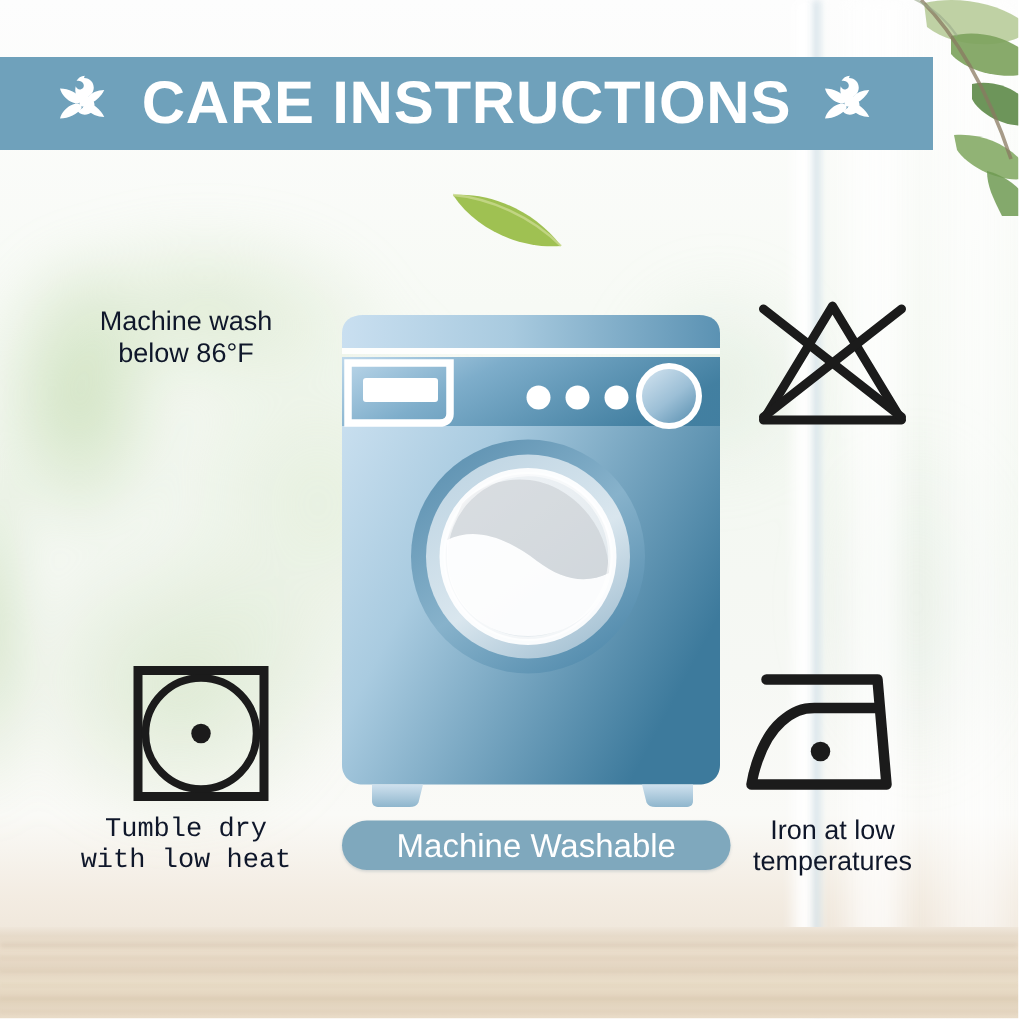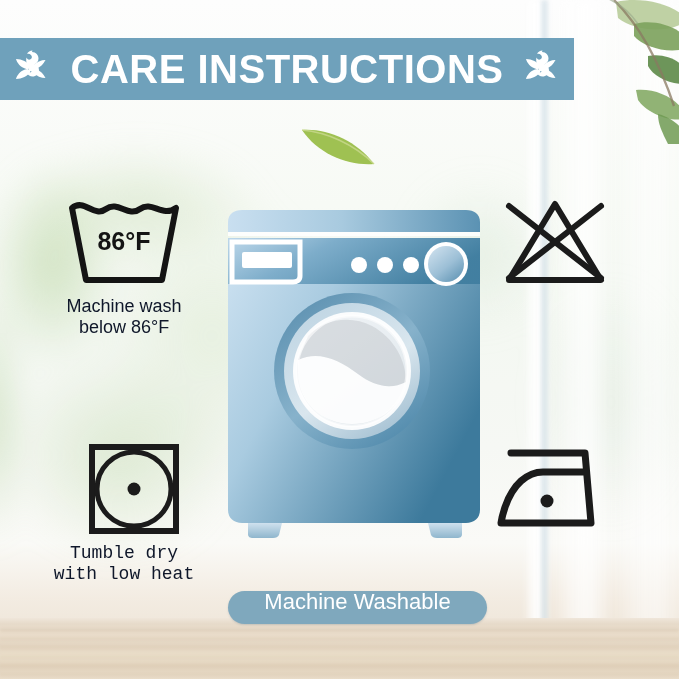--- a/index.html
+++ b/index.html
@@ -120,21 +120,21 @@
       rgba(198,176,147,0.00) 9px);
     filter: blur(1px);
     opacity: .8;
   }
 
   
   .banner {
     position: absolute;
     left: 0;
     top: 38px;
-    width: 574px;
+    width: 622px;
     height: 62px;
     background: #6fa1bb;
     display: flex;
     align-items: center;
     justify-content: center;
     gap: 14px;
   }
   .banner-title {
     color: #ffffff;
     font-size: 40px;
@@ -211,23 +211,23 @@
   
   .badge {
     position: absolute;
     left: 228px;
     top: 547px;
     width: 259px;
     height: 33px;
     border-radius: 17px;
     background: #7fa8bd;
     display: flex;
+    align-items: center;
     justify-content: center;
     box-shadow: 0 1px 2px rgba(90,120,140,0.25);
-    margin-top: 44px;
   }
   .badge-text {
     color: #ffffff;
     font-size: 22px;
     line-height: 1;
     white-space: nowrap;
   }
 </style>
 </head>
 <body>
@@ -286,27 +286,20 @@
   </div>
 
   <div class="float-leaf">
     <svg viewBox="0 0 80 46" width="80" height="46" aria-hidden="true">
       <path d="M4 8 C28 6 58 18 76 42 C50 44 20 32 4 8 Z" fill="#9fc152"></path>
       <path d="M4 8 C28 10 56 22 76 42" stroke="#c9da8e" stroke-width="1.6" fill="none" opacity=".8"></path>
     </svg>
   </div>
 
   <div class="care-cell cell-tl">
-    <div class="sym">
-      <svg viewBox="0 0 120 92" width="120" height="92" aria-hidden="true">
-        <path d="M8 12 C20 2 30 22 42 13 C54 4 64 22 76 13 C88 4 98 22 112 12
-                 L98 84 L22 84 Z" fill="none" stroke="#141414" stroke-width="6" stroke-linejoin="round" stroke-linecap="round"></path>
-        <text x="60" y="54" text-anchor="middle" font-family="Liberation Sans, sans-serif" font-size="25" font-weight="bold" fill="#141414">86°F</text>
-      </svg>
-    </div>
     <div class="care-label">Machine wash
 below 86°F</div>
   </div>
 
   <div class="care-cell cell-tr">
     <div class="sym">
       <svg viewBox="0 0 120 92" width="120" height="92" aria-hidden="true">
         <path d="M60 8 L106 84 L14 84 Z" fill="none" stroke="#1b1b1b" stroke-width="6" stroke-linejoin="round"></path>
         <line x1="14" y1="10" x2="106" y2="82" stroke="#1b1b1b" stroke-width="6" stroke-linecap="round"></line>
         <line x1="106" y1="10" x2="14" y2="82" stroke="#1b1b1b" stroke-width="6" stroke-linecap="round"></line>
@@ -326,20 +319,22 @@
 with low heat</div>
   </div>
 
   <div class="care-cell cell-br">
     <div class="sym">
       <svg viewBox="0 0 120 92" width="120" height="92" aria-hidden="true">
         <path d="M16 10 L90 10 L96 80 L6 80 C6 80 10 52 26 38 C34 31 40 29 48 29 L88 29" fill="none" stroke="#1b1b1b" stroke-width="7" stroke-linejoin="round" stroke-linecap="round"></path>
         <circle cx="52" cy="58" r="6.5" fill="#1b1b1b"></circle>
       </svg>
     </div>
+    <div class="care-label">Iron at low
+temperatures</div>
   </div>
 
   <div class="machine">
     <svg viewBox="0 0 264 330" width="264" height="330" aria-hidden="true">
       <defs>
         <linearGradient id="gTop" x1="0" y1="0" x2="1" y2="0">
           <stop offset="0%" stop-color="#c9dff0"></stop>
           <stop offset="45%" stop-color="#a8cadf"></stop>
           <stop offset="100%" stop-color="#5b92b3"></stop>
         </linearGradient>

